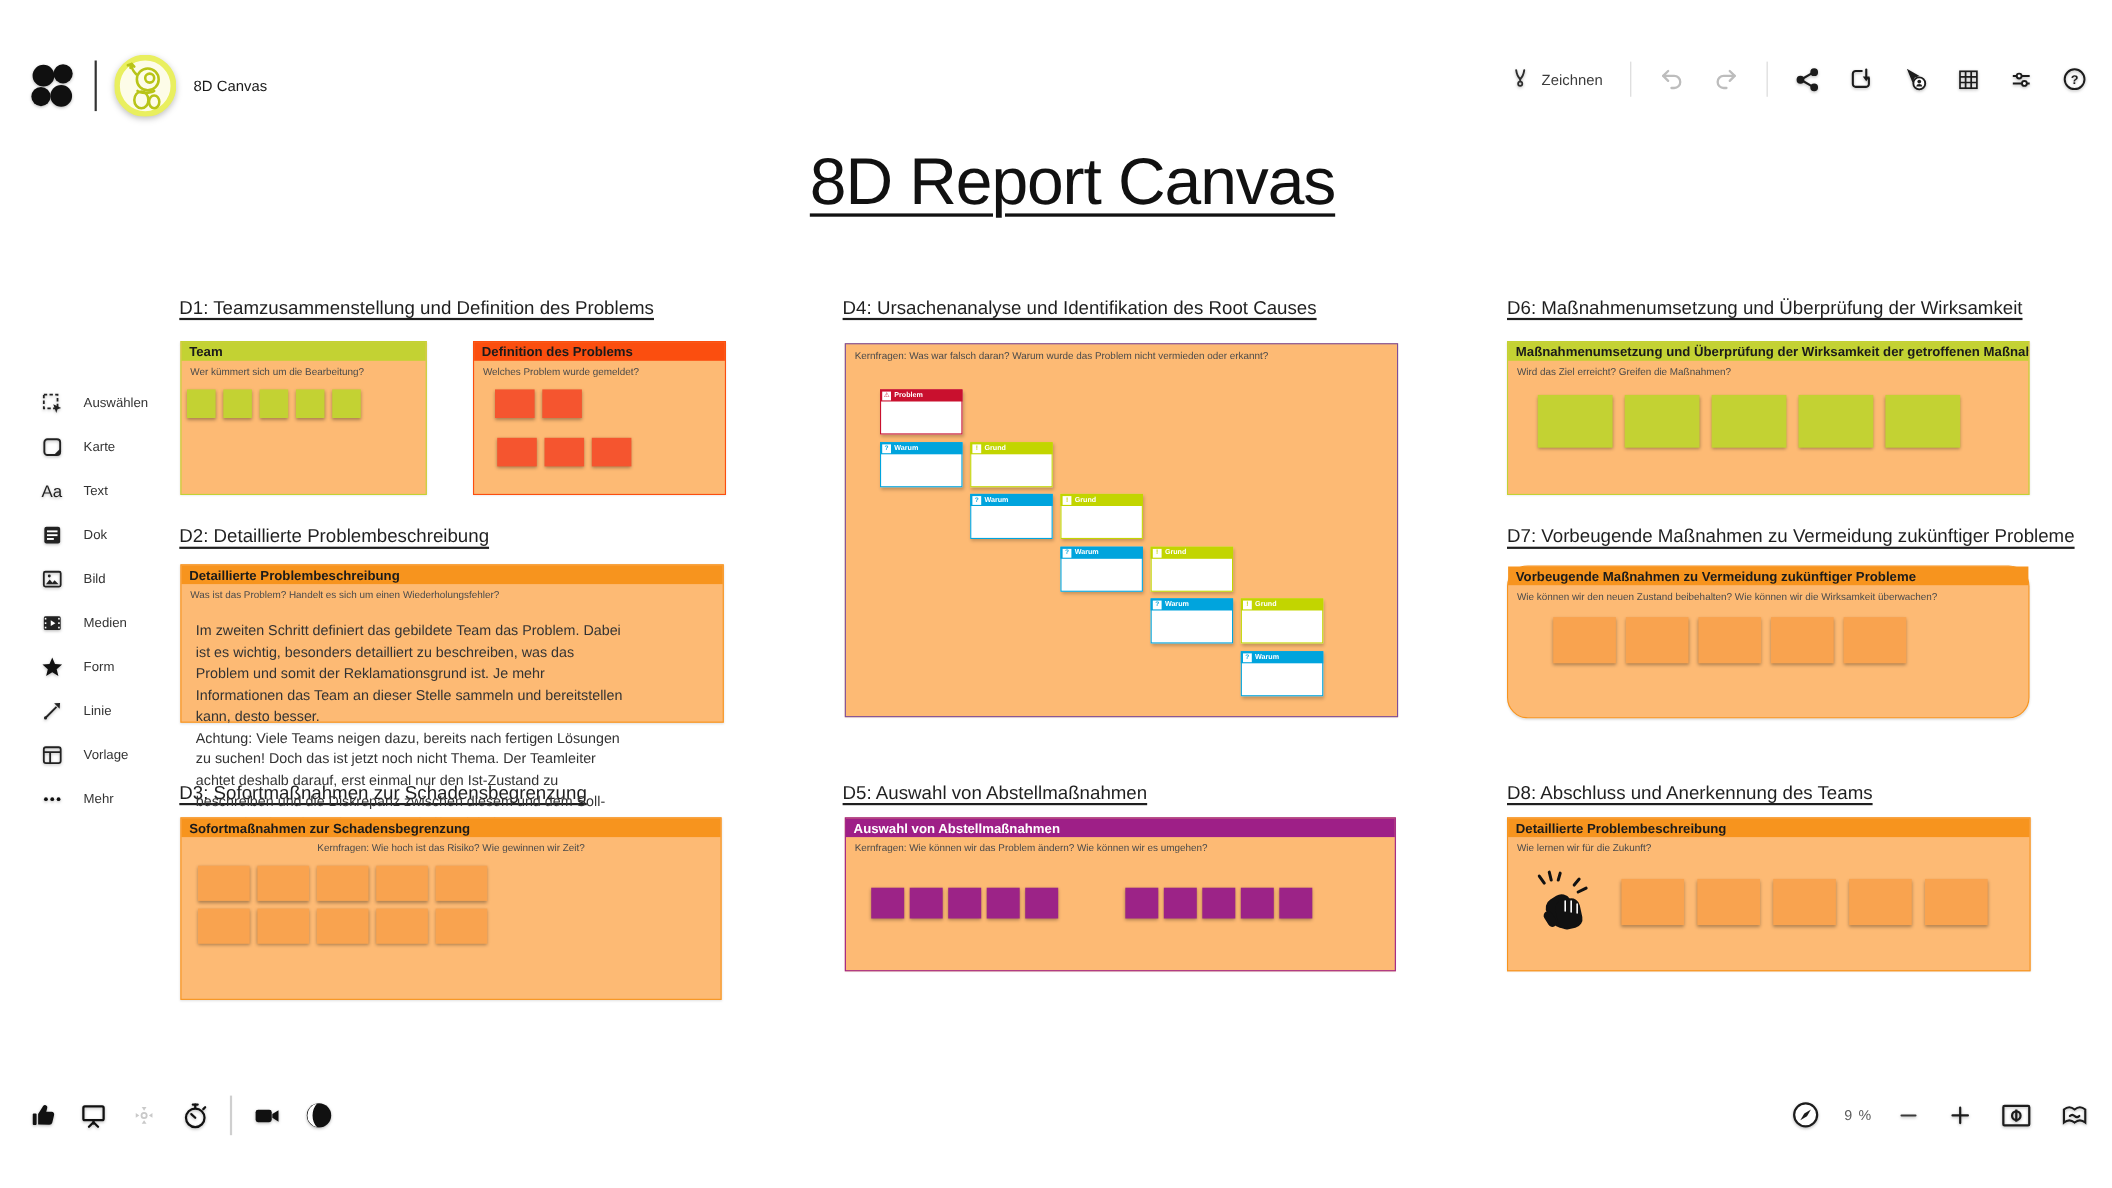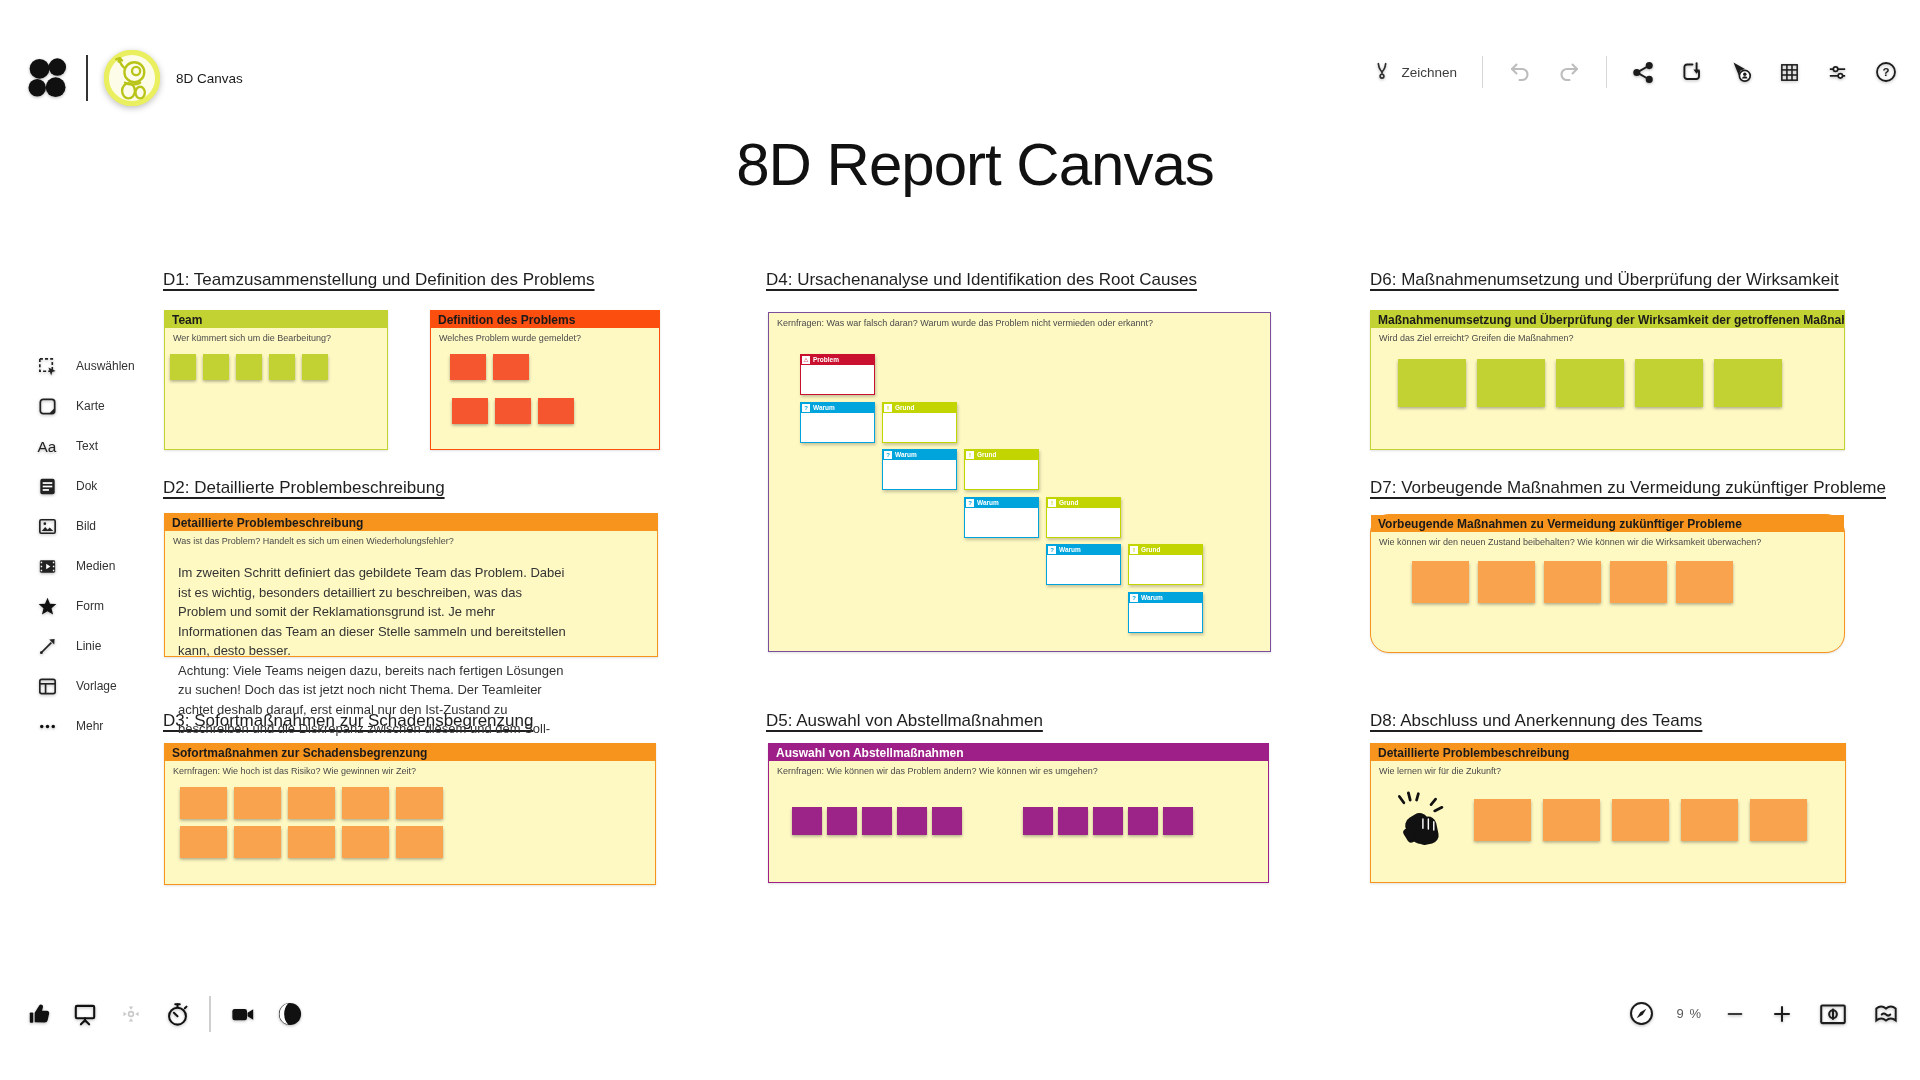--- a/index.html
+++ b/index.html
@@ -18,26 +18,26 @@
   .draw-label{font-size:13.5px;color:#3c3c3c;margin-left:8px}
   .tdiv{width:1px;height:32px;background:#d8d8d8;margin:0 2px}
   
   .sidebar{left:34px;top:346px;display:flex;flex-direction:column}
   .side-item{display:flex;align-items:center;height:40px;gap:16px;cursor:pointer}
   .side-item .icon{width:26px}
   .side-label{font-size:12px;color:#333}
   
   .main-title{left:545px;top:130px;width:860px;text-align:center;font-size:60px;font-weight:300;
     letter-spacing:-1px;color:#111}
-  .main-title span{text-decoration-thickness:3px;text-underline-offset:9px}
+  .main-title span{text-decoration:underline;text-decoration-thickness:3px;text-underline-offset:9px}
   
   .sec-h{font-size:17px;font-weight:400;color:#1f1f1f}
   .sec-h span{text-decoration:underline;text-decoration-thickness:1.5px;text-underline-offset:4px}
   
-  .panel{position:absolute;background:#fef9c3;border:1.5px solid #000;box-shadow:0 1px 2px rgba(0,0,0,.12)}
+  .panel{position:absolute;background:#fdba74;border:1.5px solid #000;box-shadow:0 1px 2px rgba(0,0,0,.12)}
   .ph{height:17px;display:flex;align-items:center;padding:0 7px;font-size:12px;font-weight:700;
     white-space:nowrap;overflow:hidden}
   .ph.light{color:#fff}
   .q{font-size:9px;color:#4a4a4a;margin:5px 8px 0 8px}
   .srow{display:flex}
   .sticky{box-shadow:0 1.5px 3px rgba(0,0,0,.32);flex:0 0 auto}
   
   .mini{position:absolute;width:75px;height:41px;background:#fff;border:1px solid #000;
     box-shadow:1px 2px 3px rgba(0,0,0,.22)}
   .mini-h{height:11px;display:flex;align-items:center;gap:3px;padding-left:2px;margin:-1px}
@@ -319,21 +319,21 @@
 
 <section class="panel" style="left: 164px; top: 513px; width: 494px; height: 144px; border-color: rgb(247, 148, 30);">
   <header class="ph" style="background: rgb(247, 148, 30);">
       <span>Detaillierte Problembeschreibung</span>
     </header>
   <p class="q">Was ist das Problem? Handelt es sich um einen Wiederholungsfehler?</p>
   <p style="font-size:13px;line-height:1.5;color:#333;margin:17px 88px 0 13px;white-space:pre-line">Im zweiten Schritt definiert das gebildete Team das Problem. Dabei ist es wichtig, besonders detailliert zu beschreiben, was das Problem und somit der Reklamationsgrund ist. Je mehr Informationen das Team an dieser Stelle sammeln und bereitstellen kann, desto besser.
 Achtung: Viele Teams neigen dazu, bereits nach fertigen Lösungen zu suchen! Doch das ist jetzt noch nicht Thema. Der Teamleiter achtet deshalb darauf, erst einmal nur den Ist-Zustand zu beschreiben und die Diskrepanz zwischen diesem und dem Soll-Zustand aufzuzeige. Diese Fragen helfen dabei:</p>
 </section>
 
-<section class="panel" style="left: 164px; top: 743px; width: 492px; height: 142px; border-color: rgb(247, 148, 30);">
+<section class="panel" style="left: 164px; top: 743px; width: 492px; height: 166px; border-color: rgb(247, 148, 30); text-align: center;">
   <header class="ph" style="background: rgb(247, 148, 30);">
       <span>Sofortmaßnahmen zur Schadensbegrenzung</span>
     </header>
   <p class="q">Kernfragen: Wie hoch ist das Risiko? Wie gewinnen wir Zeit?</p>
   <div class="srow" style="margin:11px 0 0 15px;gap:7px">
     <div class="sticky" style="width: 47px; height: 32px; background: rgb(249, 163, 79);"></div>
   <div class="sticky" style="width: 47px; height: 32px; background: rgb(249, 163, 79);"></div>
       <div class="sticky" style="width: 47px; height: 32px; background: rgb(249, 163, 79);"></div>
       <div class="sticky" style="width: 47px; height: 32px; background: rgb(249, 163, 79);"></div>
       <div class="sticky" style="width: 47px; height: 32px; background: rgb(249, 163, 79);"></div>

